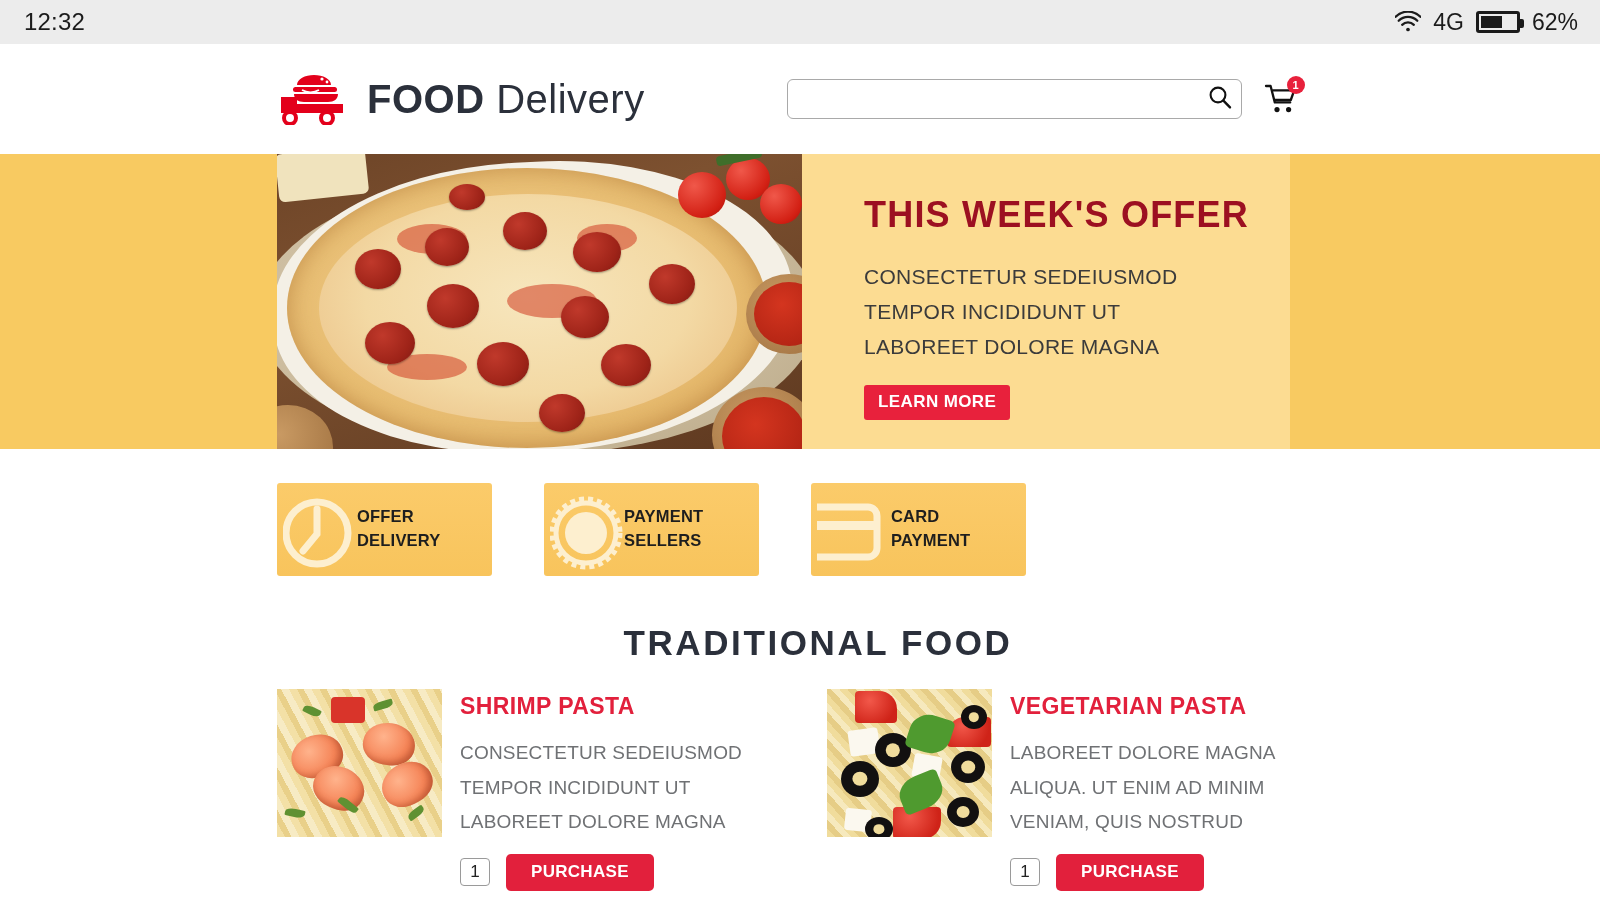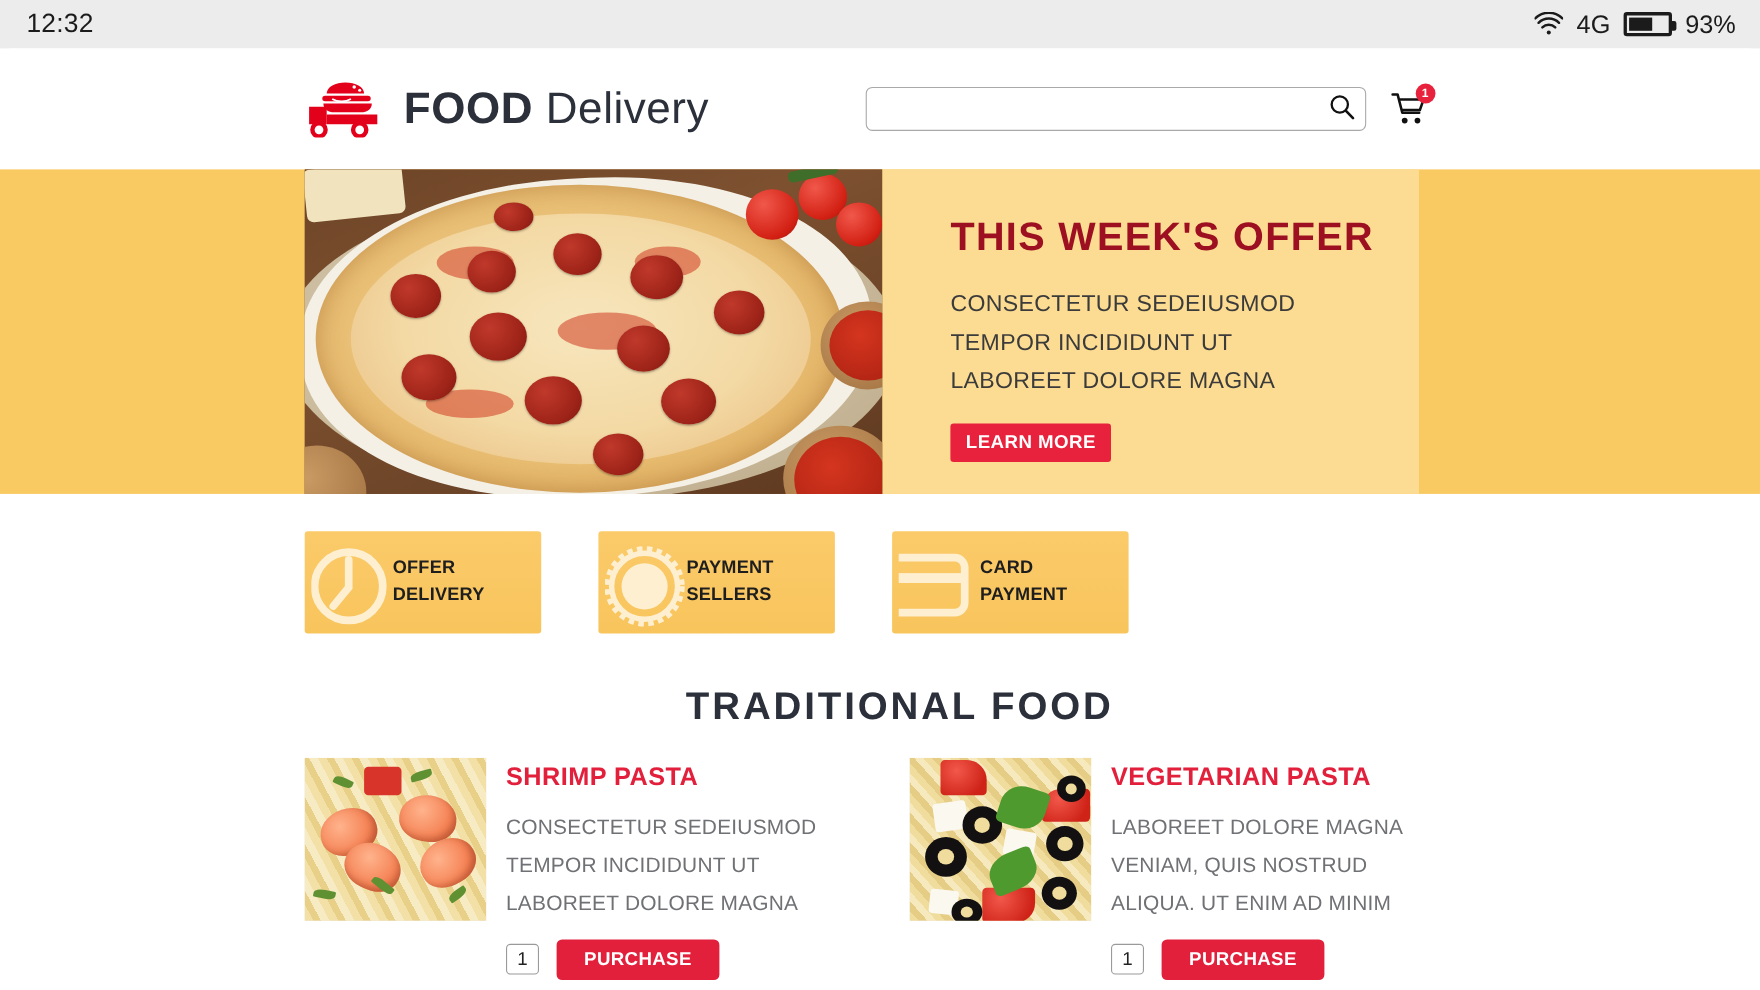--- a/index.html
+++ b/index.html
@@ -251,21 +251,21 @@
         <path d="M12 18.6a1.7 1.7 0 100-3.4 1.7 1.7 0 000 3.4z" fill="#1b1b1b"></path>
         <path d="M6.6 12.6a7.7 7.7 0 0110.8 0" stroke="#1b1b1b" stroke-width="2.1" fill="none" stroke-linecap="round"></path>
         <path d="M3.4 8.8a12.2 12.2 0 0117.2 0" stroke="#1b1b1b" stroke-width="2.1" fill="none" stroke-linecap="round"></path>
         <path d="M0.6 5.1a16.3 16.3 0 0122.8 0" stroke="#1b1b1b" stroke-width="2.1" fill="none" stroke-linecap="round"></path>
       </svg>
     </span>
     <span class="status-net">4G</span>
     <span class="battery">
       <span class="battery-fill" id="battery-fill" style="width:62%"></span>
     </span>
-    <span class="status-pct">93%</span>
+    <span class="status-pct">62%</span>
   </div>
 </div>
 
 <div class="header">
   <div class="logo">
     <span>
       <svg class="logo-mark" viewBox="0 0 76 52">
         <path d="M20 12c0-6 8-10 17-10s17 4 17 10z" fill="#e3001b"></path>
         <rect x="16" y="14" width="44" height="5" rx="2.5" fill="#e3001b"></rect>
         <path d="M17 21h44c0 5-4 8-10 8H27c-6 0-10-3-10-8z" fill="#e3001b"></path>
@@ -445,21 +445,21 @@
       <div class="olive" style="left:14px;top:72px;width:38px;height:36px;"></div>
       <div class="olive" style="left:120px;top:108px;width:32px;height:30px;"></div>
       <div class="olive" style="left:38px;top:128px;width:28px;height:24px;"></div>
       <div class="olive" style="left:134px;top:16px;width:26px;height:24px;"></div>
       <div class="basil" style="left:82px;top:26px;width:42px;height:38px;transform:rotate(18deg);"></div>
       <div class="basil" style="left:72px;top:86px;width:44px;height:34px;transform:rotate(-22deg);"></div>
     </div>
     <div class="product-body">
       <div class="product-title">VEGETARIAN PASTA</div>
       <div class="product-line">LABOREET DOLORE MAGNA</div>
+      <div class="product-line">ALIQUA. UT ENIM AD MINIM</div>
       <div class="product-line">VENIAM, QUIS NOSTRUD</div>
-      <div class="product-line">ALIQUA. UT ENIM AD MINIM</div>
       <div class="product-actions">
         <input class="qty" type="text" value="1" style="">
         <button class="btn-purchase">PURCHASE</button>
       </div>
     </div>
   </div>
 </div>
 
 </body></html>

